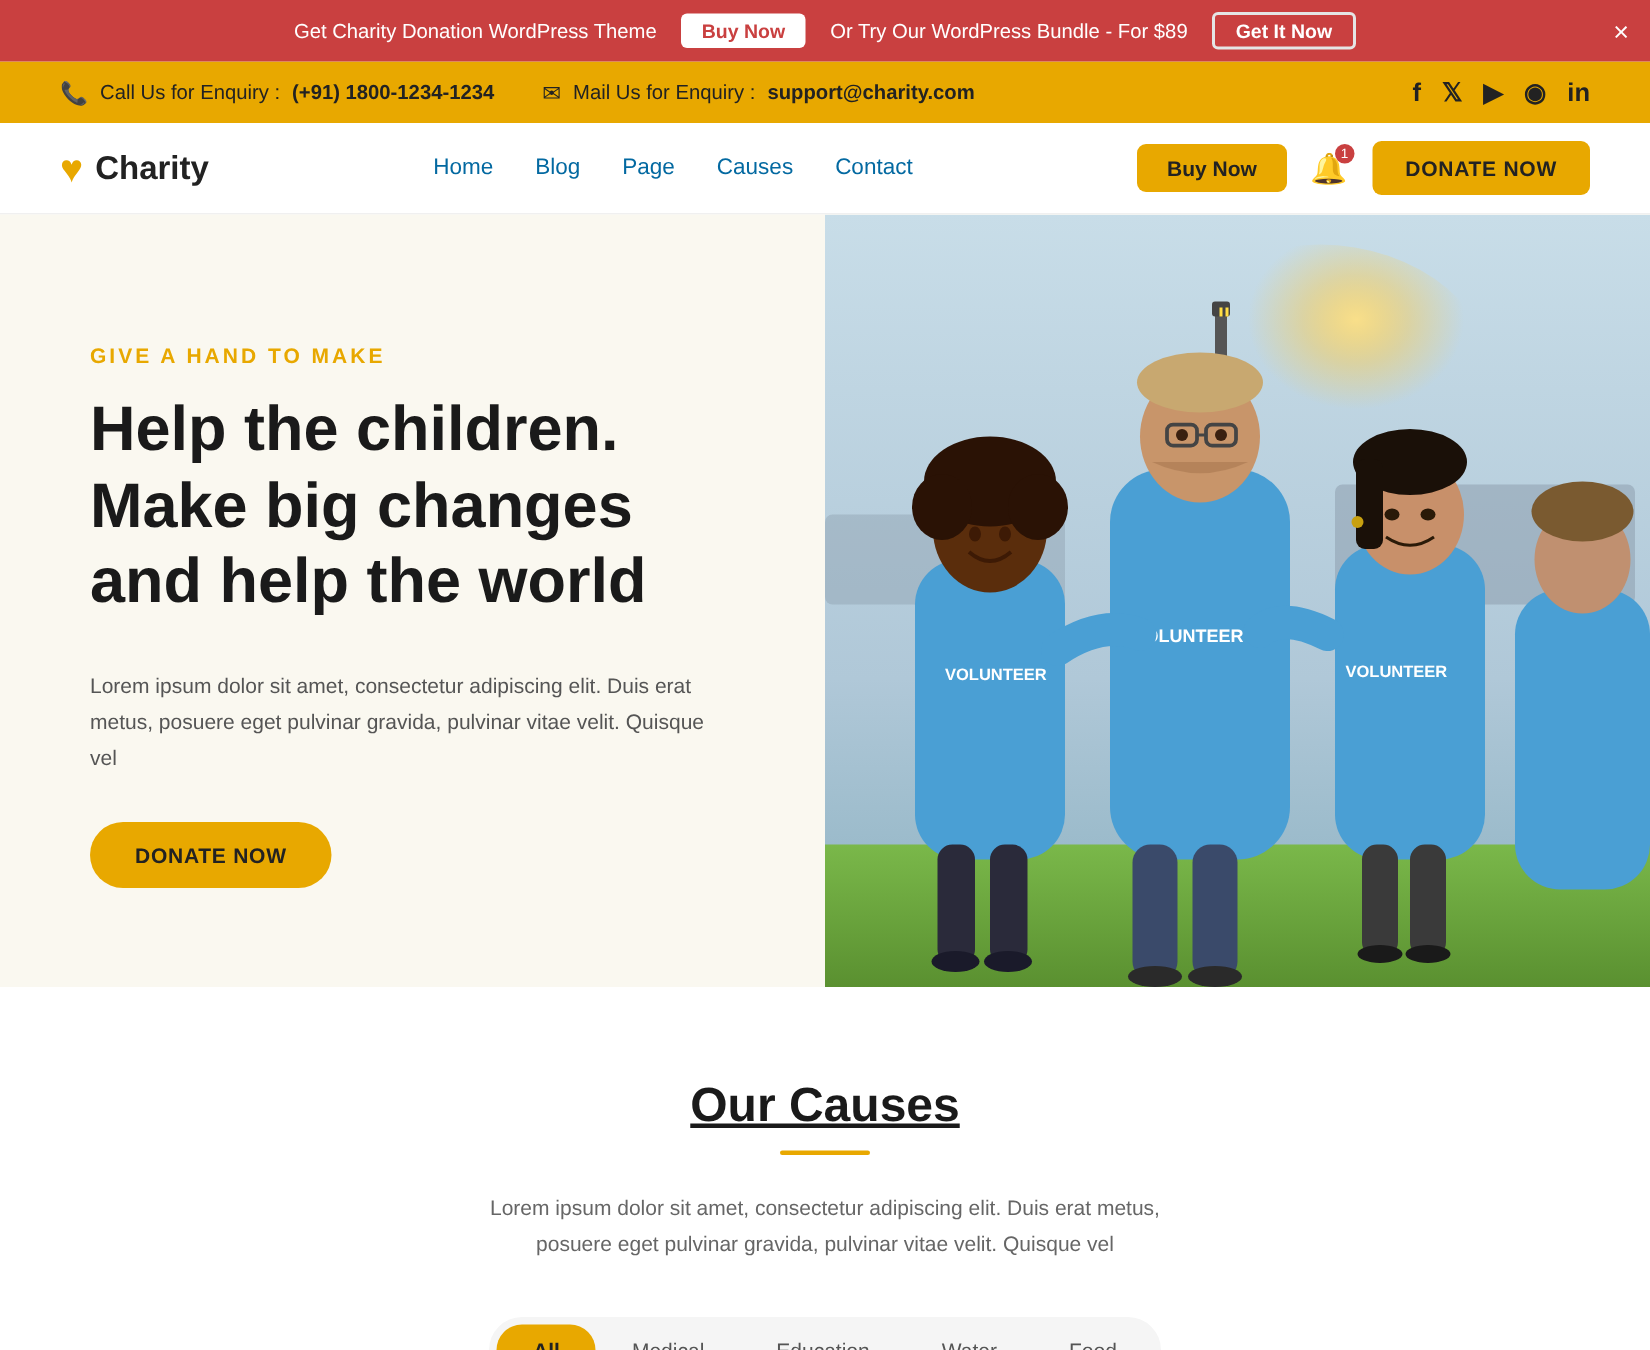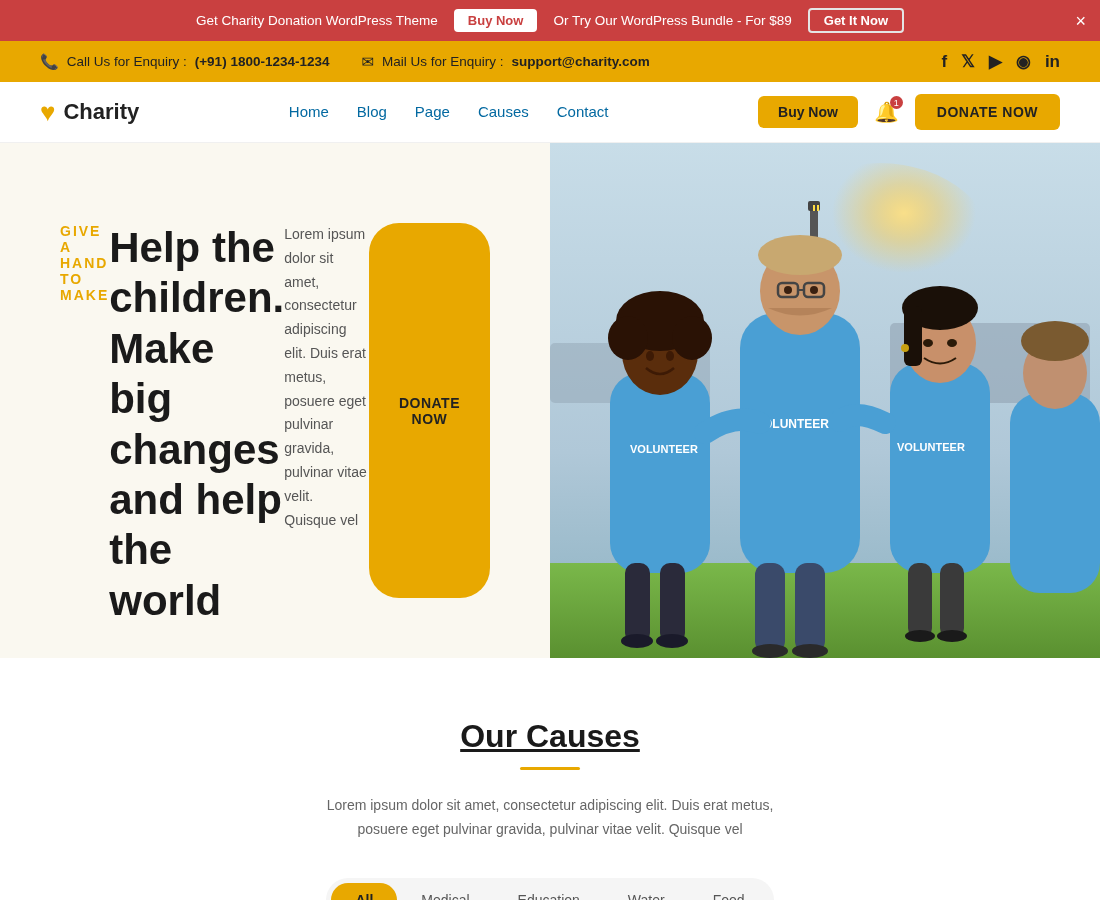--- a/index.html
+++ b/index.html
@@ -167,21 +167,21 @@
     .hero {
       display: flex;
       width: 100%;
       height: 515px;
       background: #faf8f0;
     }
     .hero-left {
       flex: 0 0 550px;
       padding: 80px 60px 60px 60px;
       display: flex;
-      flex-direction: row;
+      flex-direction: column;
       justify-content: center;
     }
     .hero-left .subheading {
       color: #e8a800;
       font-size: 14px;
       font-weight: 700;
       letter-spacing: 2px;
       text-transform: uppercase;
       margin-bottom: 16px;
     }

